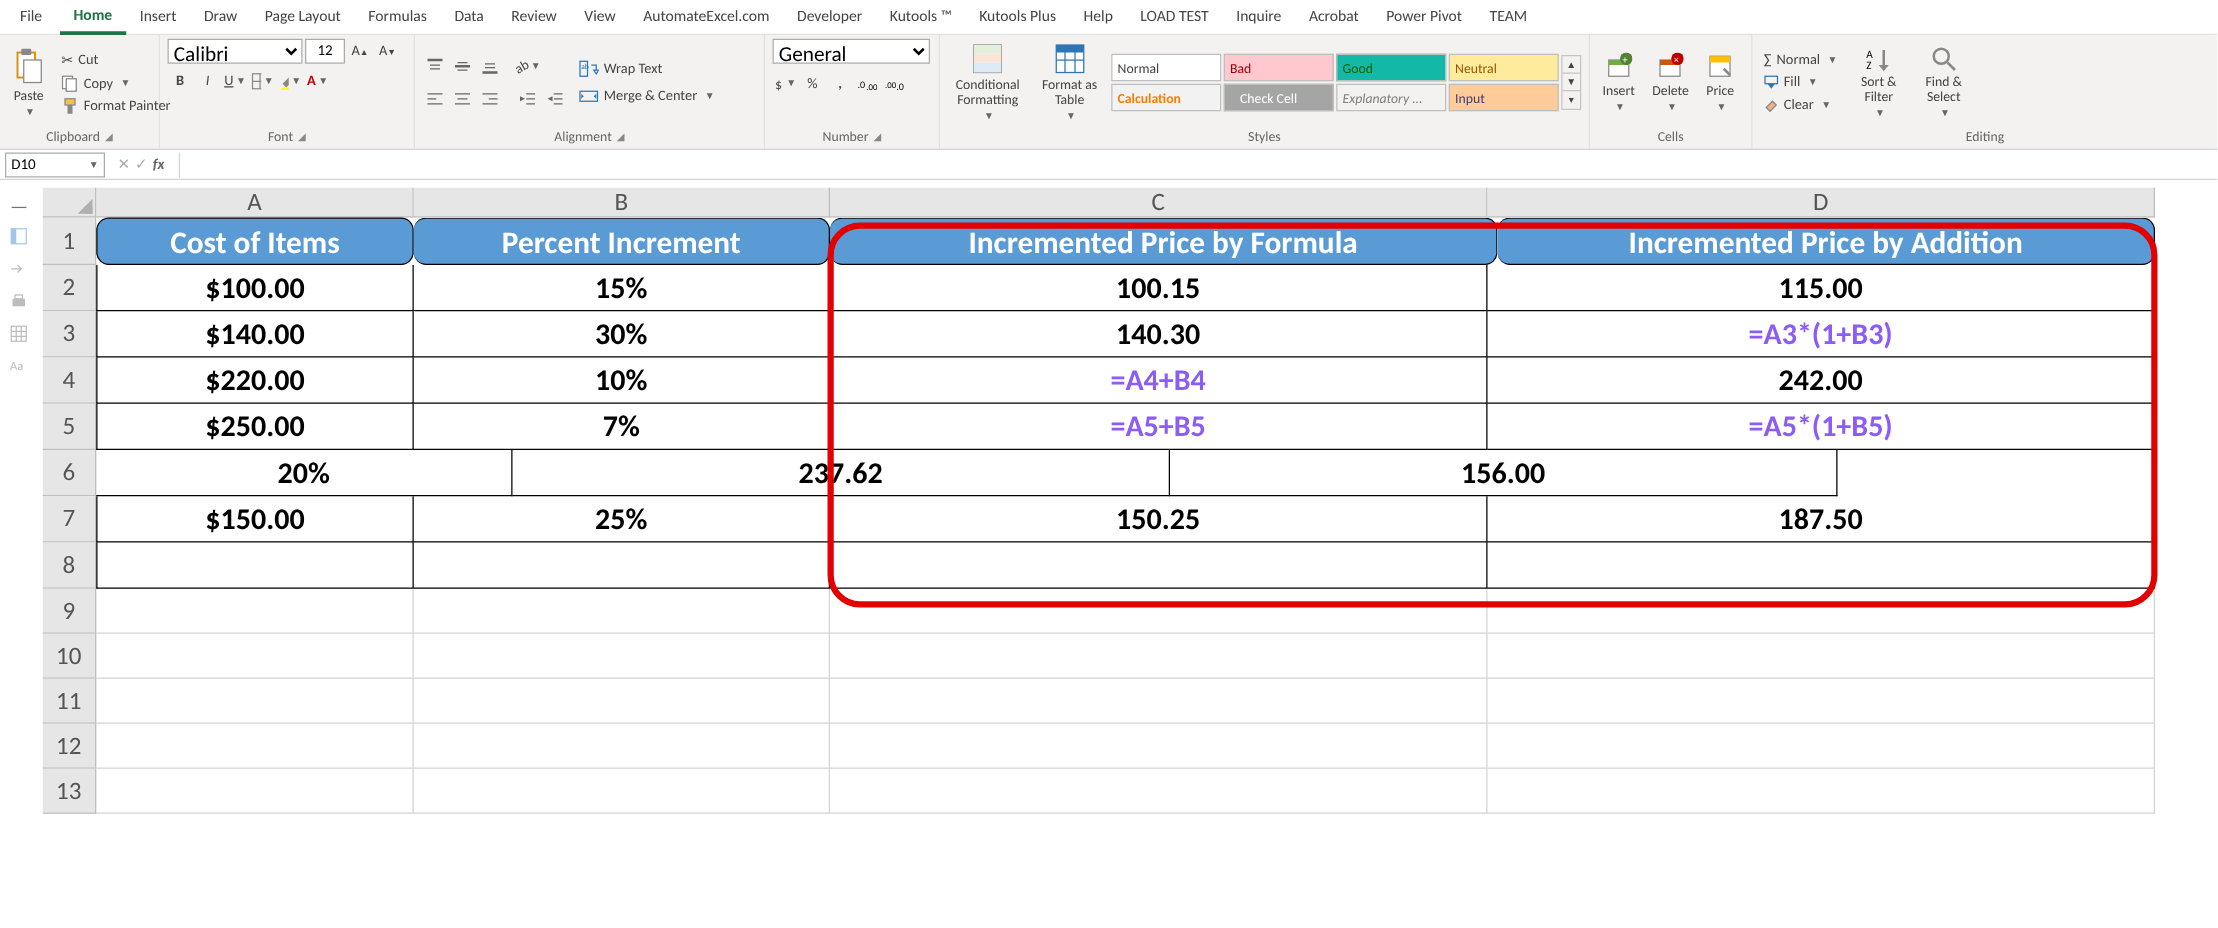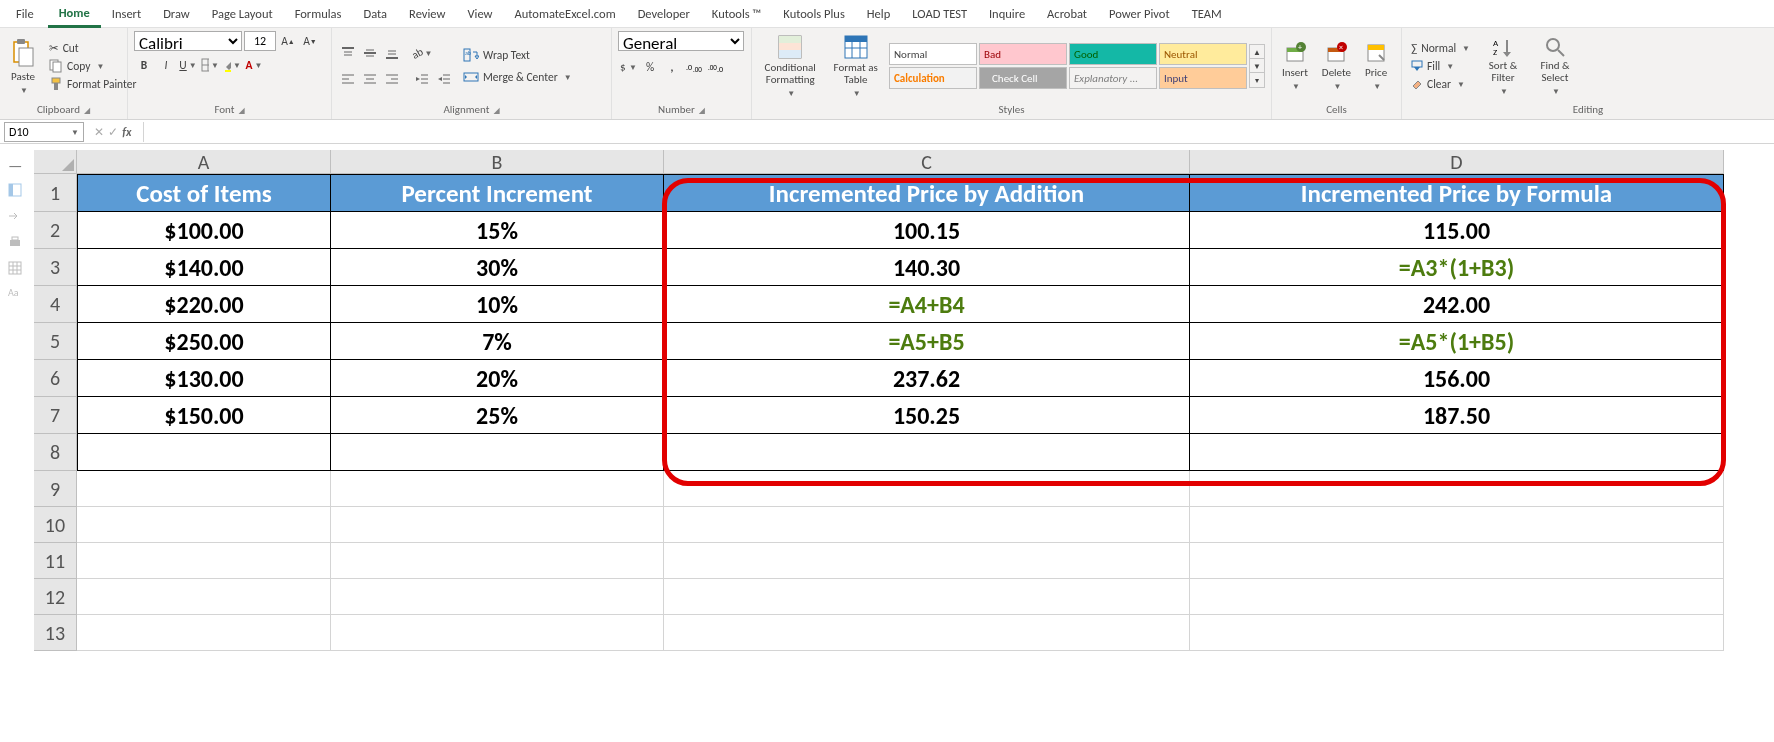--- a/index.html
+++ b/index.html
@@ -63,23 +63,23 @@
 .col-headers{display:flex;height:24px;}
 .corner{width:43px;height:24px;background:#e6e6e6;border:1px solid #bfbfbf;border-top:none;border-left:none;position:relative;}
 .corner::after{content:"";position:absolute;right:2px;bottom:2px;border:6px solid transparent;border-right-color:#b0b0b0;border-bottom-color:#b0b0b0;}
 .ch{background:#e6e6e6;border:1px solid #bfbfbf;border-top:none;border-left:none;text-align:center;font-size:20px;color:#555;display:flex;align-items:center;justify-content:center;}
 .rh{width:43px;background:#e6e6e6;border:1px solid #bfbfbf;border-top:none;border-left:none;text-align:center;color:#555;display:flex;align-items:center;justify-content:center;}
 .row{display:flex;}
 
 .cell{border-right:1px solid #d4d4d4;border-bottom:1px solid #d4d4d4;display:flex;align-items:center;justify-content:center;font-size:24px;font-weight:700;padding:0 6px;overflow:hidden;white-space:nowrap;}
 .hcell{background:#5b9bd5;color:#fff;font-size:25px;font-weight:700;justify-content:center;border-right:1px solid #fff;border-bottom:1px solid #fff;}
 .tblborder{border-right:1px solid #000;border-bottom:1px solid #000;}
-.tblborder-top{border-top:1px solid #000;}
+.tblborder-top{border-top:1px solid #000;border-radius:10px;}
 .tblborder-left{border-left:1px solid #000;}
-.redtext{color:#4d7c0f;}
+.redtext{color:#8b5cf6;}
 .empty .cell{font-weight:400;}
 
 
 .annot{position:absolute;border:5px solid #e20000;border-radius:26px;pointer-events:none;}
 
 
 .cA{width:254px;} .cB{width:333px;} .cC{width:526px;} .cD{width:534px;}
 .ch.cA{width:254px;} .ch.cB{width:333px;} .ch.cC{width:526px;} .ch.cD{width:534px;}
 
 .r-h{height:38px;} .r-h .rh,.r-h .hcell,.r-h .cell{height:38px;}
@@ -530,22 +530,22 @@
     <div class="corner"></div>
     <div class="ch cA">A</div>
     <div class="ch cB">B</div>
     <div class="ch cC">C</div>
     <div class="ch cD">D</div>
   </div>
   <div class="row r-h">
     <div class="rh" style="font-size:20px">1</div>
     <div class="cell hcell cA tblborder tblborder-top tblborder-left">Cost of Items</div>
     <div class="cell hcell cB tblborder tblborder-top">Percent Increment</div>
+    <div class="cell hcell cD tblborder tblborder-top">Incremented Price by Formula</div>
     <div class="cell hcell cC tblborder tblborder-top">Incremented Price by Addition</div>
-    <div class="cell hcell cD tblborder tblborder-top">Incremented Price by Formula</div>
   </div>
   <div id="data-rows">
       <div class="row r-d">
         <div class="rh">2</div>
         <div class="cell cA tblborder tblborder-left">$100.00</div>
         <div class="cell cB tblborder">15%</div>
         <div class="cell cC tblborder">100.15</div>
         <div class="cell cD tblborder">115.00</div>
       </div>
       <div class="row r-d">
@@ -564,21 +564,20 @@
       </div>
       <div class="row r-d">
         <div class="rh">5</div>
         <div class="cell cA tblborder tblborder-left">$250.00</div>
         <div class="cell cB tblborder">7%</div>
         <div class="cell cC tblborder redtext">=A5+B5</div>
         <div class="cell cD tblborder redtext">=A5*(1+B5)</div>
       </div>
       <div class="row r-d">
         <div class="rh">6</div>
-        <div class="cell cA tblborder tblborder-left">$130.00</div>
         <div class="cell cB tblborder">20%</div>
         <div class="cell cC tblborder">237.62</div>
         <div class="cell cD tblborder">156.00</div>
       </div>
       <div class="row r-d">
         <div class="rh">7</div>
         <div class="cell cA tblborder tblborder-left">$150.00</div>
         <div class="cell cB tblborder">25%</div>
         <div class="cell cC tblborder">150.25</div>
         <div class="cell cD tblborder">187.50</div>

